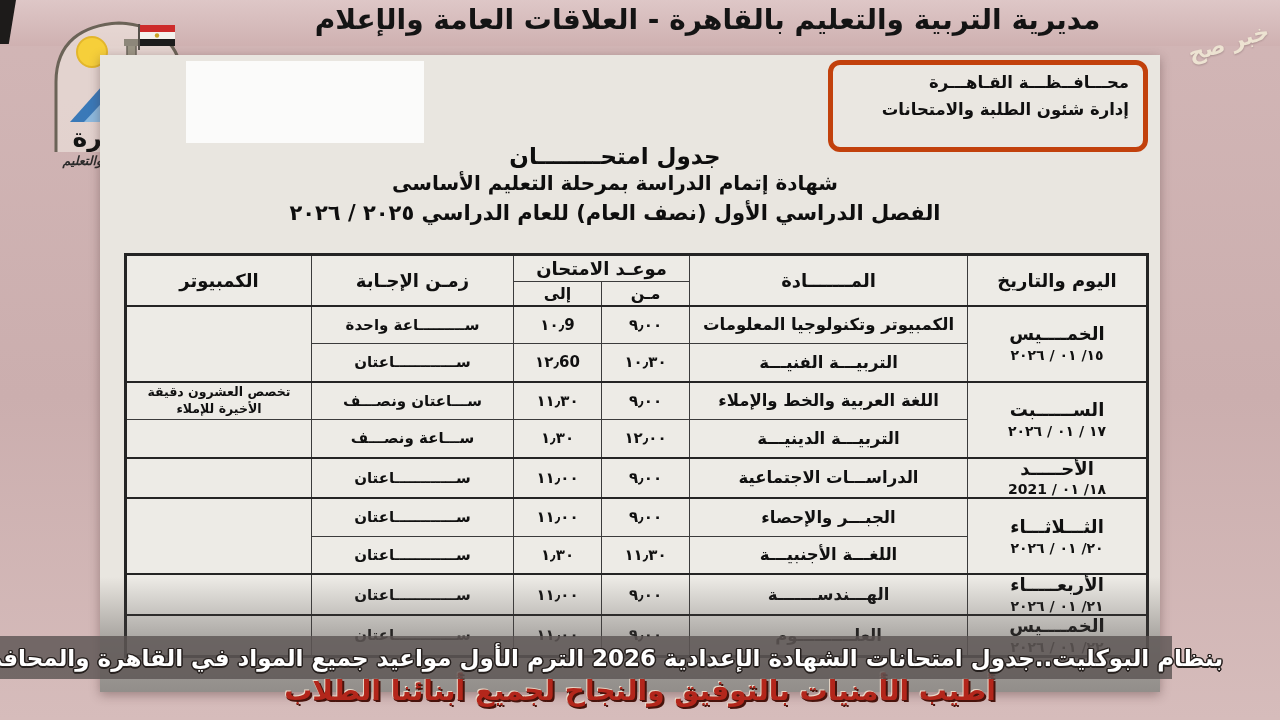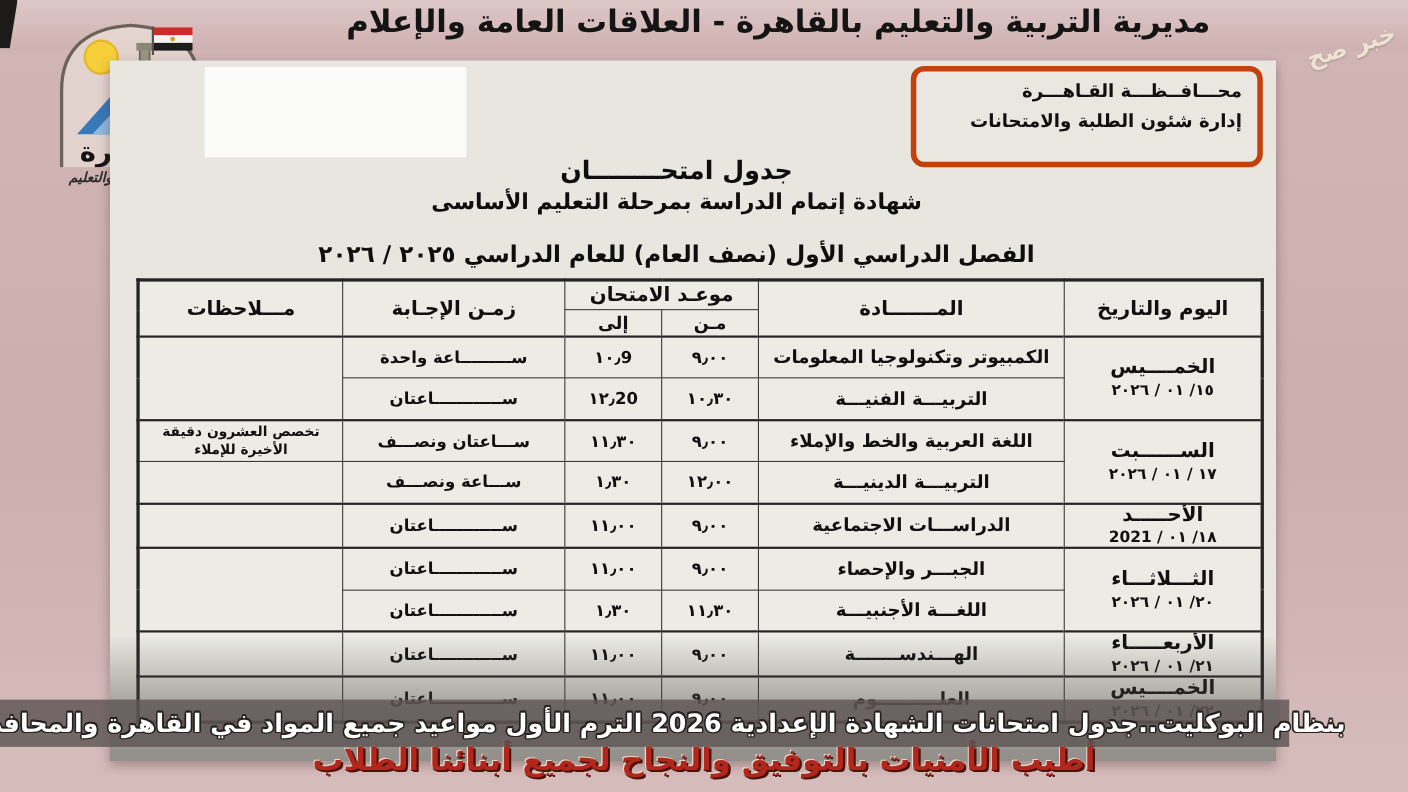--- a/index.html
+++ b/index.html
@@ -56,21 +56,21 @@
   .stamp-line {
     font-size:16.5px; font-weight:bold; color:#101010;
     line-height:1.62; text-align:right; white-space:nowrap;
   }
   .doc-title {
     position:absolute; top:88px; left:0; right:30px;
     text-align:center; direction:rtl; color:#0e0e0e;
   }
   .doc-title .t1 { font-size:23px; font-weight:bold; }
   .doc-title .t2 { font-size:20px; font-weight:bold; margin-top:2px; }
-  .doc-title .t3 { font-size:21px; font-weight:bold; margin-top:24px; }
+  .doc-title .t3 { font-size:21px; font-weight:bold; margin-top:6px; }
   
   .exam-table {
     position:absolute; left:24px; top:198px; width:1022px;
     border-collapse:collapse; direction:rtl;
     background:#edebe6; border:3px solid #242424;
     table-layout:fixed;
   }
   .exam-table th, .exam-table td {
     border:1.6px solid #3b3b3b; color:#101010;
     text-align:center; vertical-align:middle; padding:0 4px;
@@ -173,42 +173,42 @@
       <col style="width:88px">
         <col style="width:202px">
         <col style="width:186px">
     </colgroup>
     <tbody>
         <tr>
       <th rowspan="2">اليوم والتاريخ</th>
       <th rowspan="2">المـــــــادة</th>
       <th colspan="2">موعـد الامتحان</th>
       <th rowspan="2">زمـن الإجـابة</th>
-      <th rowspan="2">مـــلاحظات</th>
+      <th rowspan="2">الكمبيوتر</th>
     </tr>
     <tr>
       <th class="sub-th">مـن</th>
       <th class="sub-th">إلى</th>
     </tr>
 
     <tr class="gstart">
       <td rowspan="2">
         <div class="day-name">الخمــــيس</div>
         <div class="day-date">١٥/ ٠١ / ٢٠٢٦</div>
       </td>
       <td class="subject-cell">الكمبيوتر وتكنولوجيا المعلومات</td>
       <td class="time-cell">٩٫٠٠</td>
       <td class="time-cell">١٠٫9</td>
       <td class="duration-cell">ســـــــــاعة واحدة</td>
       <td rowspan="2" class="notes-cell"></td>
     </tr>
     <tr>
       <td class="subject-cell">التربيـــة الفنيـــة</td>
       <td class="time-cell">١٠٫٣٠</td>
-      <td class="time-cell">١٢٫20</td>
+      <td class="time-cell">١٢٫60</td>
       <td class="duration-cell">ســــــــــــاعتان</td>
     </tr>
 
     <tr class="gstart">
       <td rowspan="2">
         <div class="day-name">الســــــبت</div>
         <div class="day-date">١٧ / ٠١ / ٢٠٢٦</div>
       </td>
       <td class="subject-cell">اللغة العربية والخط والإملاء</td>
       <td class="time-cell">٩٫٠٠</td>

